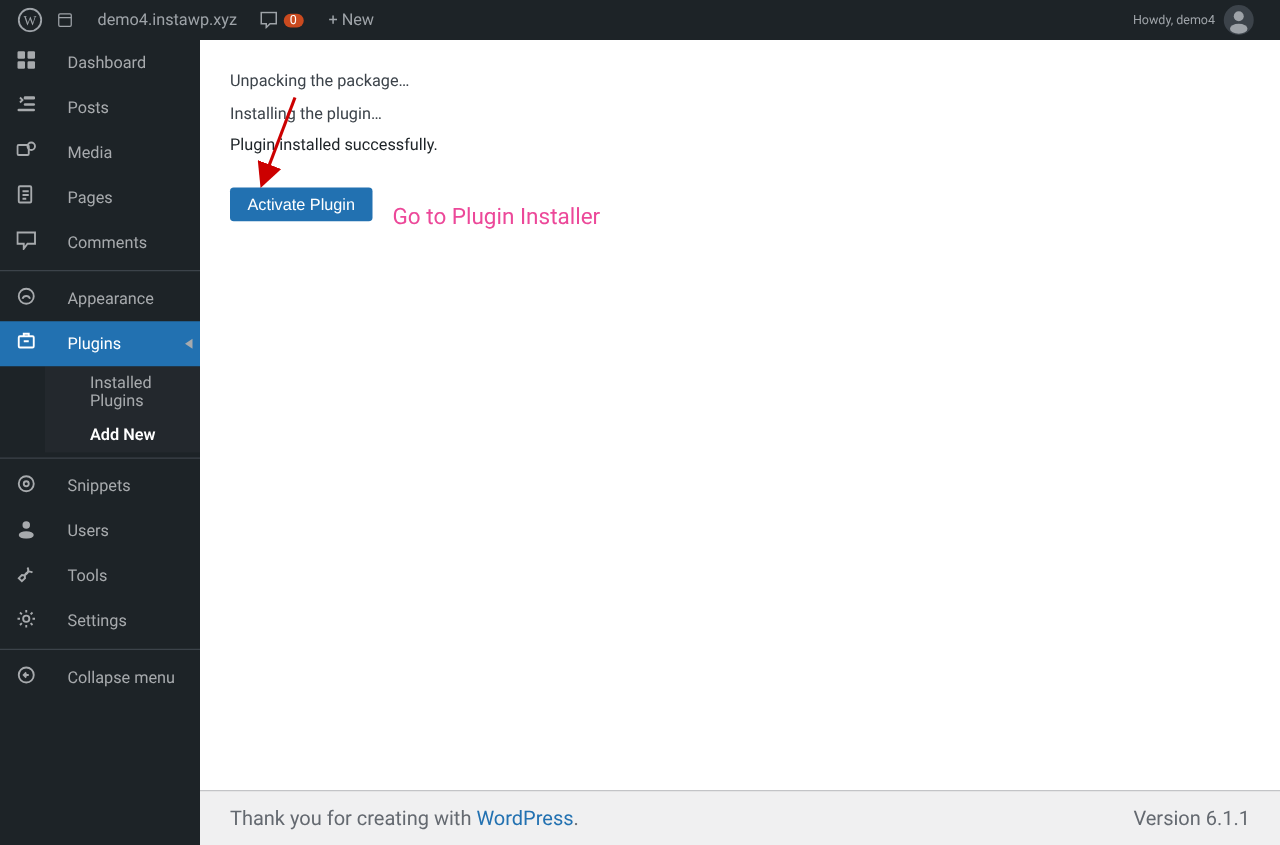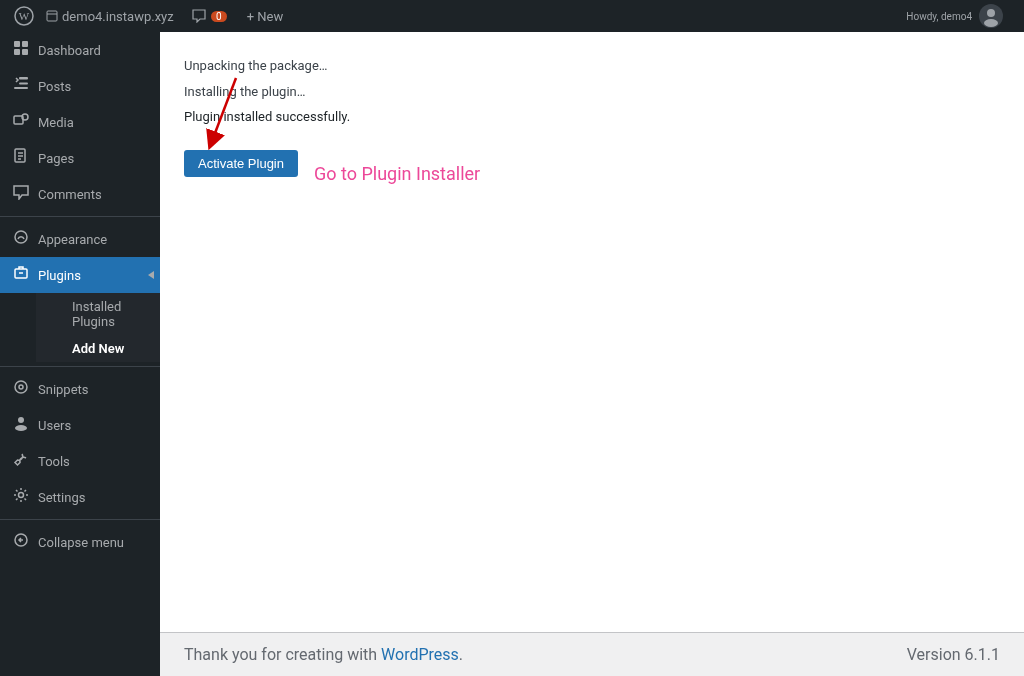--- a/index.html
+++ b/index.html
@@ -13,21 +13,21 @@
       align-items: center;
       padding: 0 10px;
       flex-shrink: 0;
       gap: 0;
     }
     .adminbar-logo {
       width: 28px; height: 32px; display: flex; align-items: center; justify-content: center;
       color: #9ea3a8; font-size: 18px;
     }
     .adminbar-site {
-      color: #9ea3a8; padding: 0 8px; font-size: 13px; display: flex; align-items: center; gap: 4px; height: 32px; cursor: pointer;
+      color: #9ea3a8; padding: 0 8px; font-size: 13px; display: flex; align-items: center; gap: 20px; height: 32px; cursor: pointer;
     }
     .adminbar-site .site-name { color: #9ea3a8; }
     .adminbar-item {
       color: #9ea3a8; padding: 0 10px; font-size: 13px; display: flex; align-items: center; gap: 5px; height: 32px; cursor: pointer; white-space: nowrap;
     }
     .adminbar-comments-count {
       background: #ca4a1f; color: #fff; border-radius: 9px; padding: 0 5px; font-size: 10px; min-width: 16px; text-align: center;
     }
     .adminbar-right {
       margin-left: auto; color: #9ea3a8; font-size: 10px; padding: 0 10px; height: 48px; display: flex; align-items: center; cursor: pointer;
@@ -45,21 +45,21 @@
       background: #1d2327;
       width: 160px;
       flex-shrink: 0;
       overflow-y: auto;
       overflow-x: hidden;
     }
     #adminmenu::-webkit-scrollbar { width: 4px; }
     #adminmenu::-webkit-scrollbar-thumb { background: #3c434a; }
 
     .menu-item {
-      display: flex; align-items: center; gap: 8px;
+      display: flex; align-items: center; gap: 24px;
       padding: 8px 12px;
       color: #a7aaad;
       cursor: pointer;
       font-size: 13px;
       white-space: nowrap;
       position: relative;
     }
     .menu-item.active { background: #2271b1; color: #fff; }
     .menu-item .menu-icon { font-size: 16px; width: 18px; text-align: center; flex-shrink: 0; }
 

